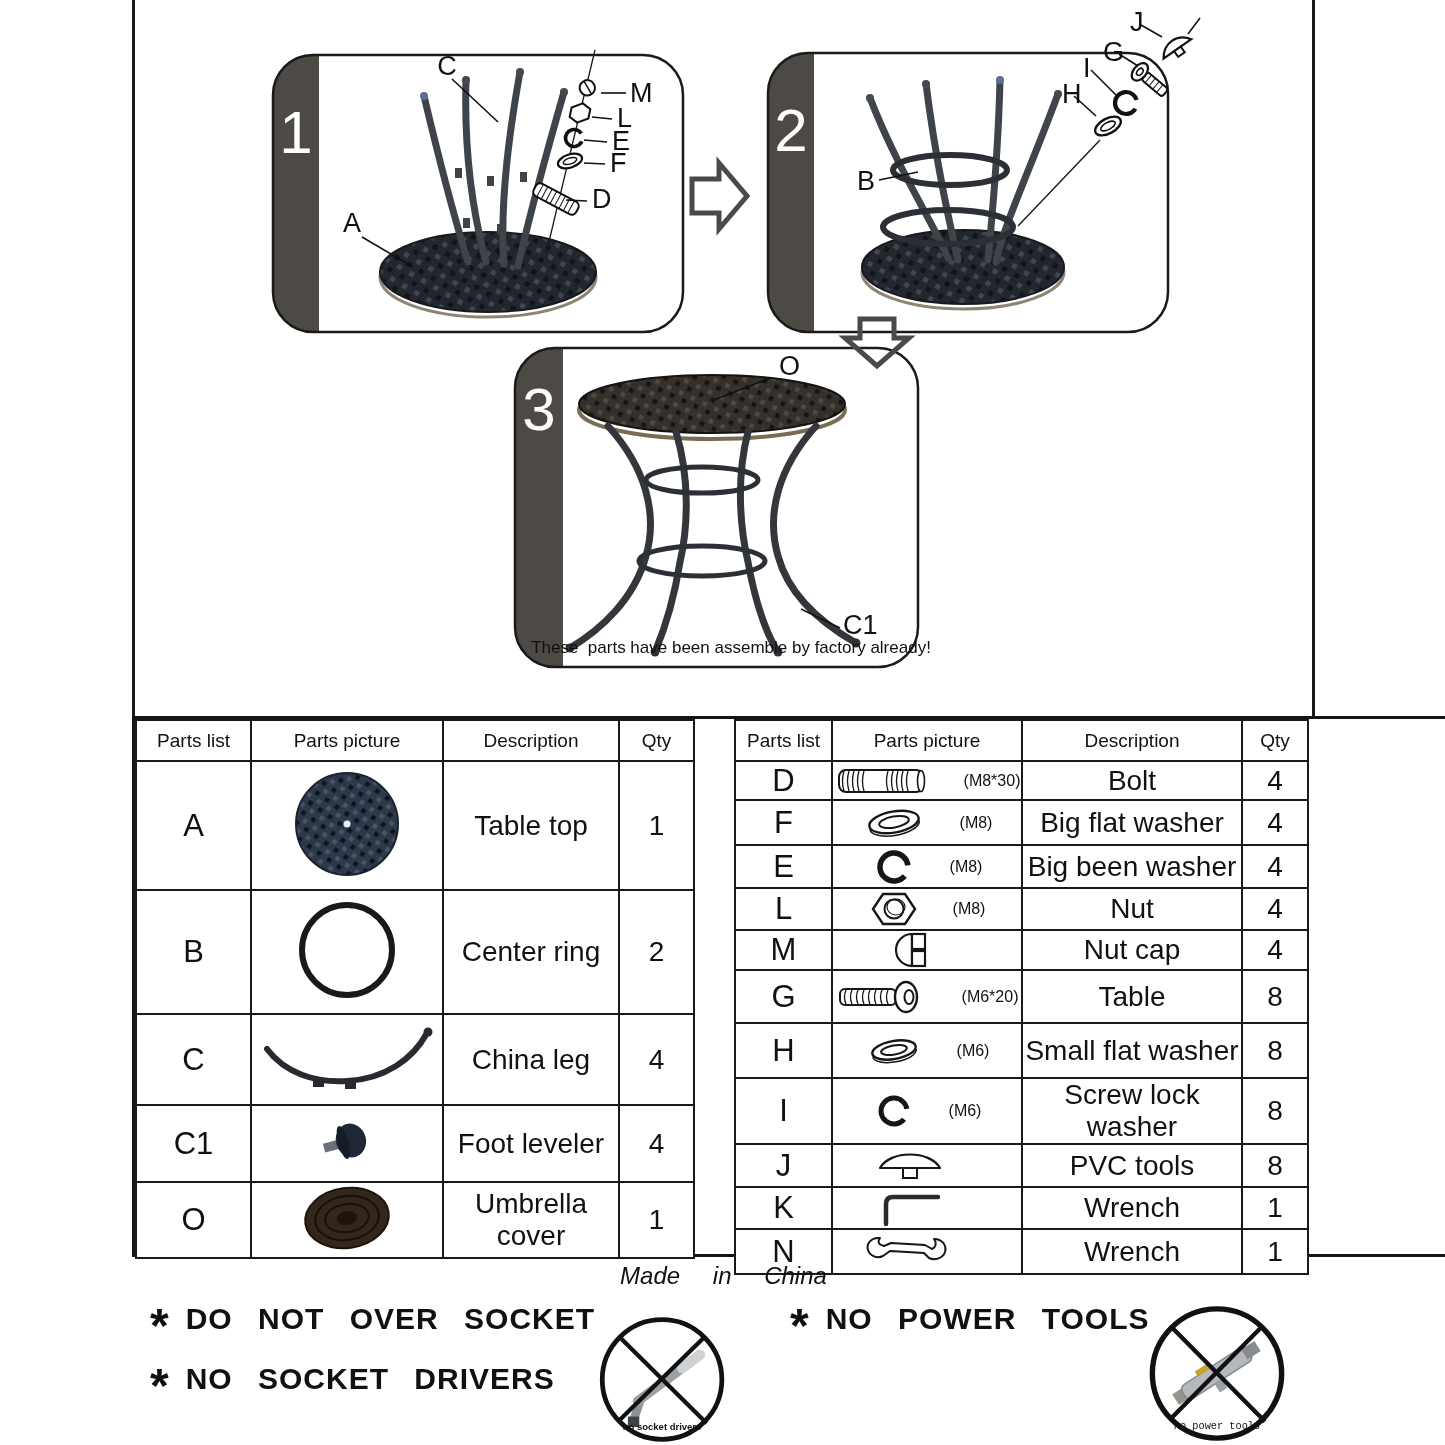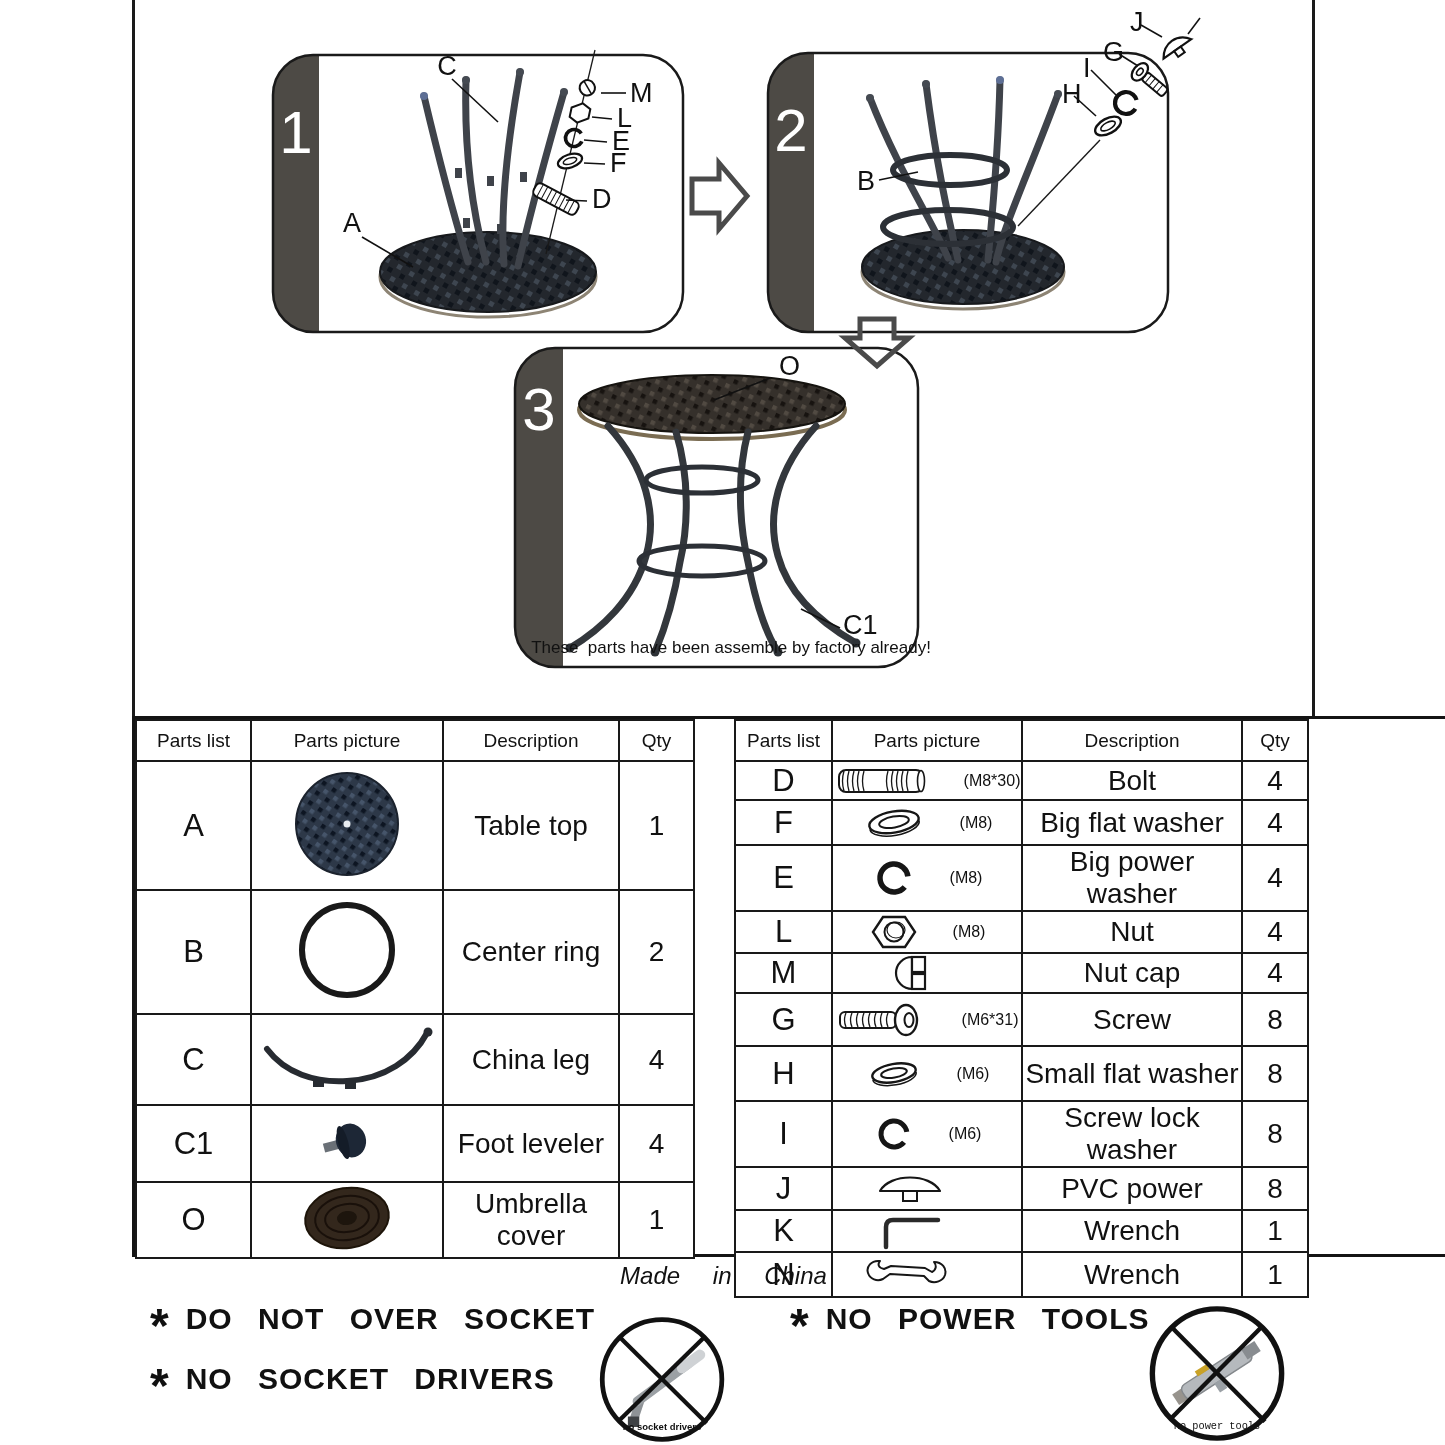--- a/index.html
+++ b/index.html
@@ -386,21 +386,21 @@
         <tr style="height:43px">
           <td class="letter">E</td>
           <td>
               <div class="pic-flex">
             <svg width="44" height="40">
               <circle cx="22" cy="20" r="14" fill="none" stroke="#161616" stroke-width="5.5" stroke-dasharray="76 12" transform="rotate(40 22 20)"></circle>
             </svg>
             <span class="spec">(M8)</span>
               </div>
           </td>
-          <td class="desc">Big power washer</td>
+          <td class="desc">Big been washer</td>
           <td class="qty">4</td>
         </tr>
         <tr style="height:41px">
           <td class="letter">L</td>
           <td>
               <div class="pic-flex">
             <svg width="50" height="40">
               <polygon points="14,5 36,5 46,20 36,35 14,35 4,20" fill="#fff" stroke="#161616" stroke-width="2.4"></polygon>
               <circle cx="25" cy="20" r="9.5" fill="none" stroke="#161616" stroke-width="2"></circle>
               <ellipse cx="27" cy="18" rx="9" ry="8" fill="none" stroke="#161616" stroke-width="1.2"></ellipse>
@@ -438,24 +438,24 @@
                     <path d="M22 13 Q19 20 22 27"></path>
                 <path d="M28 13 Q25 20 28 27"></path>
                     <path d="M34 13 Q31 20 34 27"></path>
                     <path d="M40 13 Q37 20 40 27"></path>
                 <path d="M46 13 Q43 20 46 27"></path>
                     <path d="M52 13 Q49 20 52 27"></path>
               </g>
               <ellipse cx="70" cy="20" rx="11" ry="15" fill="#fff" stroke="#161616" stroke-width="2.4"></ellipse>
               <ellipse cx="73" cy="20" rx="4.5" ry="7" fill="none" stroke="#161616" stroke-width="2"></ellipse>
             </svg>
-            <span class="spec">(M6*31)</span>
-              </div>
-          </td>
-          <td class="desc">Screw</td>
+            <span class="spec">(M6*20)</span>
+              </div>
+          </td>
+          <td class="desc">Table</td>
           <td class="qty">8</td>
         </tr>
         <tr style="height:55px">
           <td class="letter">H</td>
           <td>
               <div class="pic-flex">
             <svg width="58" height="36">
               <g transform="rotate(-10 29 17)">
                 <ellipse cx="29" cy="17" rx="22" ry="9" fill="#fff" stroke="#161616" stroke-width="2.4"></ellipse>
                 <ellipse cx="29" cy="17" rx="13" ry="4.5" fill="none" stroke="#161616" stroke-width="2"></ellipse>
@@ -485,21 +485,21 @@
           <td class="letter">J</td>
           <td>
               <div class="pic-flex">
             <svg width="66" height="36">
               <path d="M3 20 C13 2 53 2 63 20 Z" fill="#fff" stroke="#161616" stroke-width="2.2" stroke-linejoin="round"></path>
               <rect x="26" y="20" width="14" height="10" fill="#fff" stroke="#161616" stroke-width="2"></rect>
             </svg>
             <span class="spec"></span>
               </div>
           </td>
-          <td class="desc">PVC power</td>
+          <td class="desc">PVC tools</td>
           <td class="qty">8</td>
         </tr>
         <tr style="height:42px">
           <td class="letter">K</td>
           <td>
               <div class="pic-flex">
             <svg width="72" height="40">
               <path d="M12 36 L12 16 Q12 9 19 9 L64 9" fill="none" stroke="#2a2a2a" stroke-width="4.5" stroke-linecap="round"></path>
             </svg>
             <span class="spec"></span>

